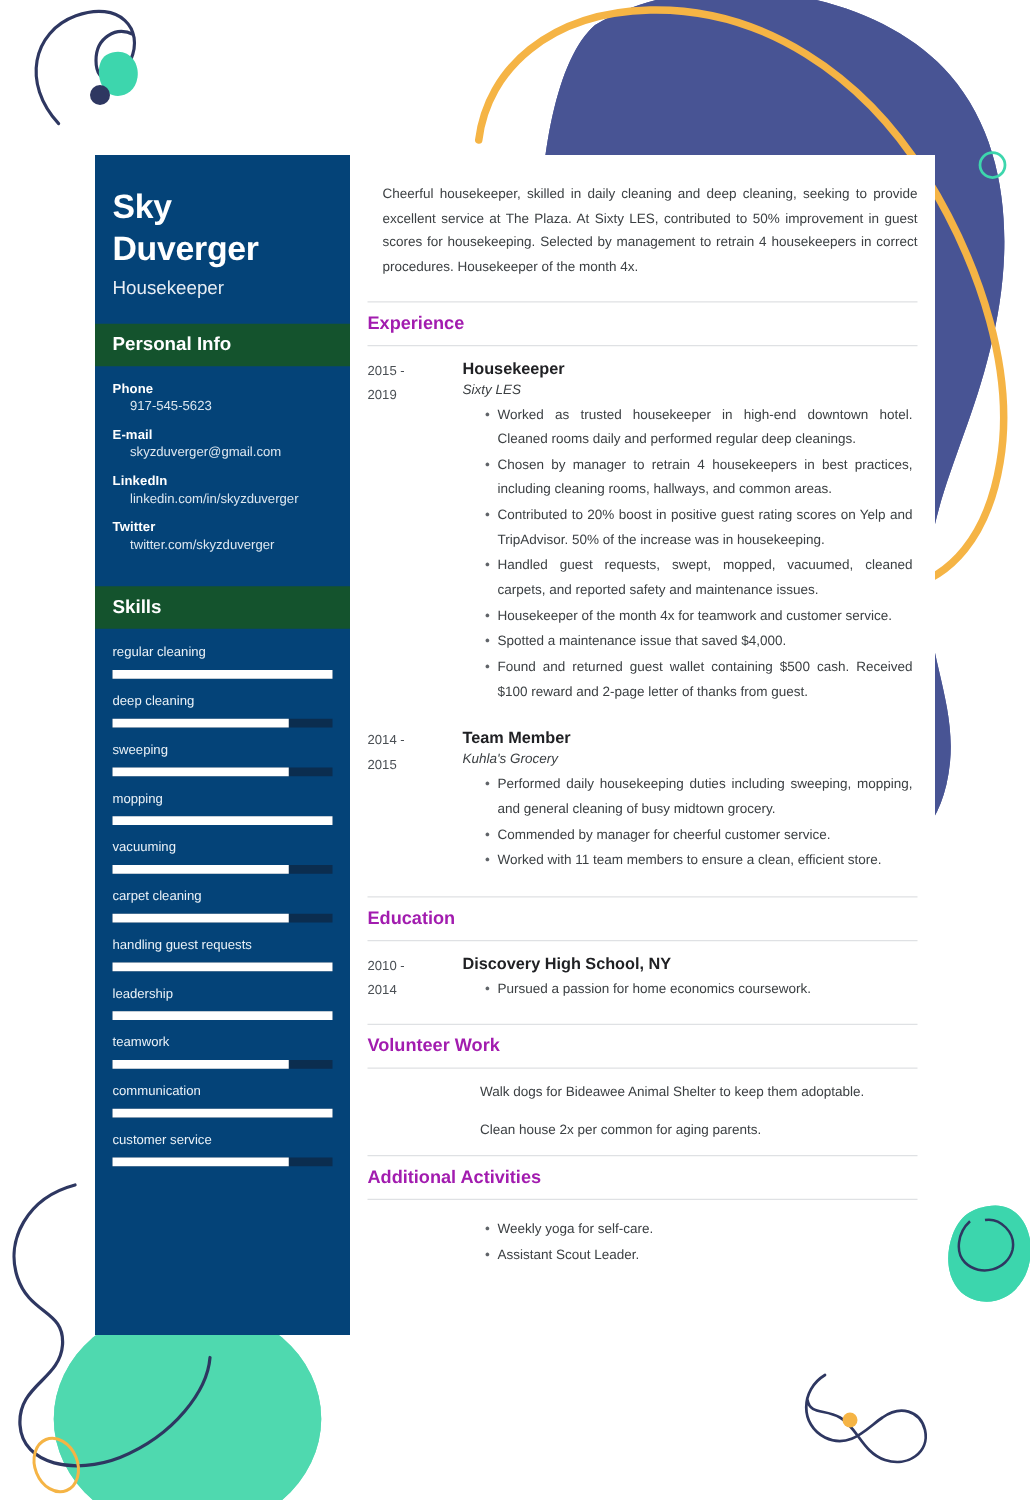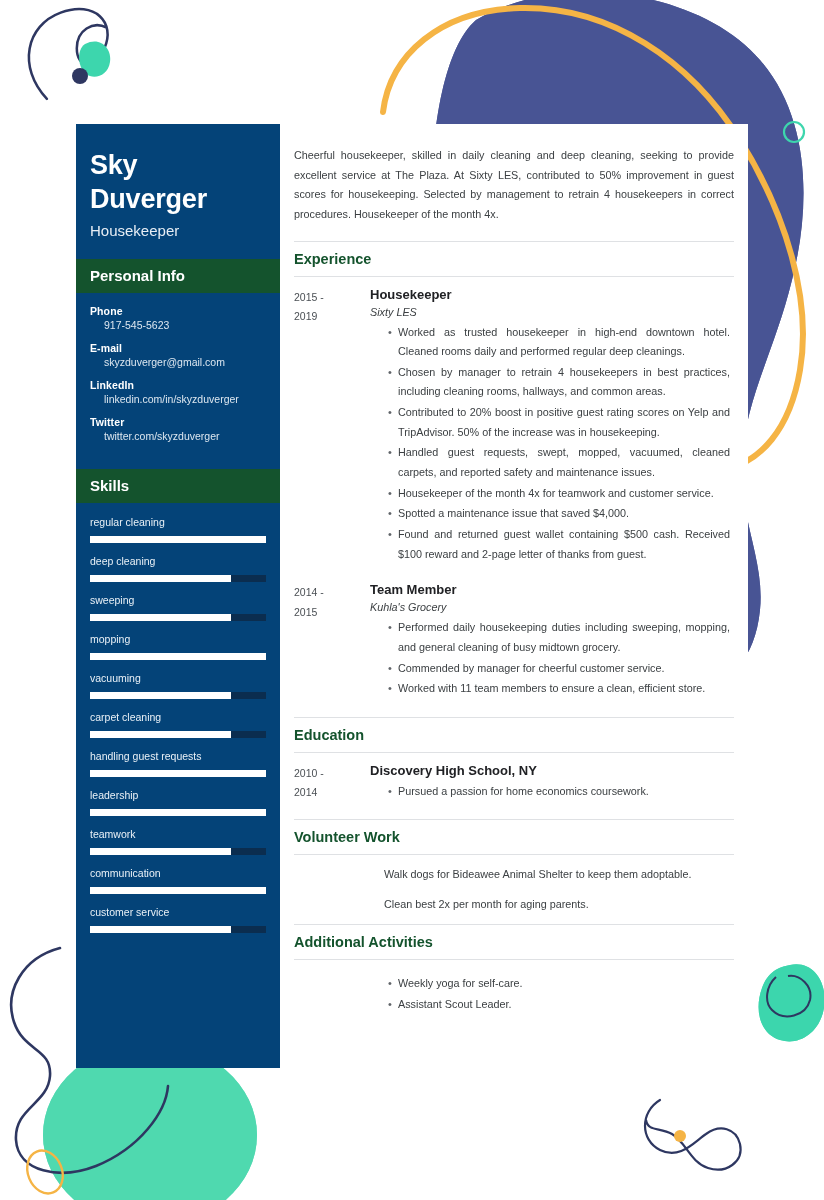--- a/index.html
+++ b/index.html
@@ -109,28 +109,28 @@
     flex: 1 1 auto;
     padding: 22px 14px 20px 14px;
     min-width: 0;
   }
 
   #summary {
     font-size: 10.8px;
     line-height: 1.82;
     color: #3c4043;
     text-align: justify;
-    margin: 0 0 16px 0;
+    margin: 0 0 16px 12px;
   }
 
   .section { margin-bottom: 4px; }
   .section-title {
     font-size: 14.5px;
     font-weight: bold;
-    color: #14532d;
+    color: #a21caf;
     border-top: 1px solid #dfe1e4;
     border-bottom: 1px solid #dfe1e4;
     padding: 9px 0 9px 0;
     margin: 0 0 10px 0;
   }
 
   .entry { display: flex; margin-bottom: 14px; }
   .entry-dates {
     flex: 0 0 76px;
     font-size: 10.5px;
@@ -431,21 +431,21 @@
 
     <section class="section">
       <h2 class="section-title">Volunteer Work</h2>
       <div id="volunteer-entries">
           <div class="plain-entry">
             <div class="plain-spacer"></div>
             <div class="plain-text">Walk dogs for Bideawee Animal Shelter to keep them adoptable.</div>
           </div>
           <div class="plain-entry">
             <div class="plain-spacer"></div>
-            <div class="plain-text">Clean best 2x per month for aging parents.</div>
+            <div class="plain-text">Clean house 2x per common for aging parents.</div>
           </div>
         </div>
     </section>
 
     <section class="section">
       <h2 class="section-title">Additional Activities</h2>
       <div id="additional-entries">
           <div class="bullets-offset">
             <div class="plain-spacer"></div>
             <ul class="bullets">

